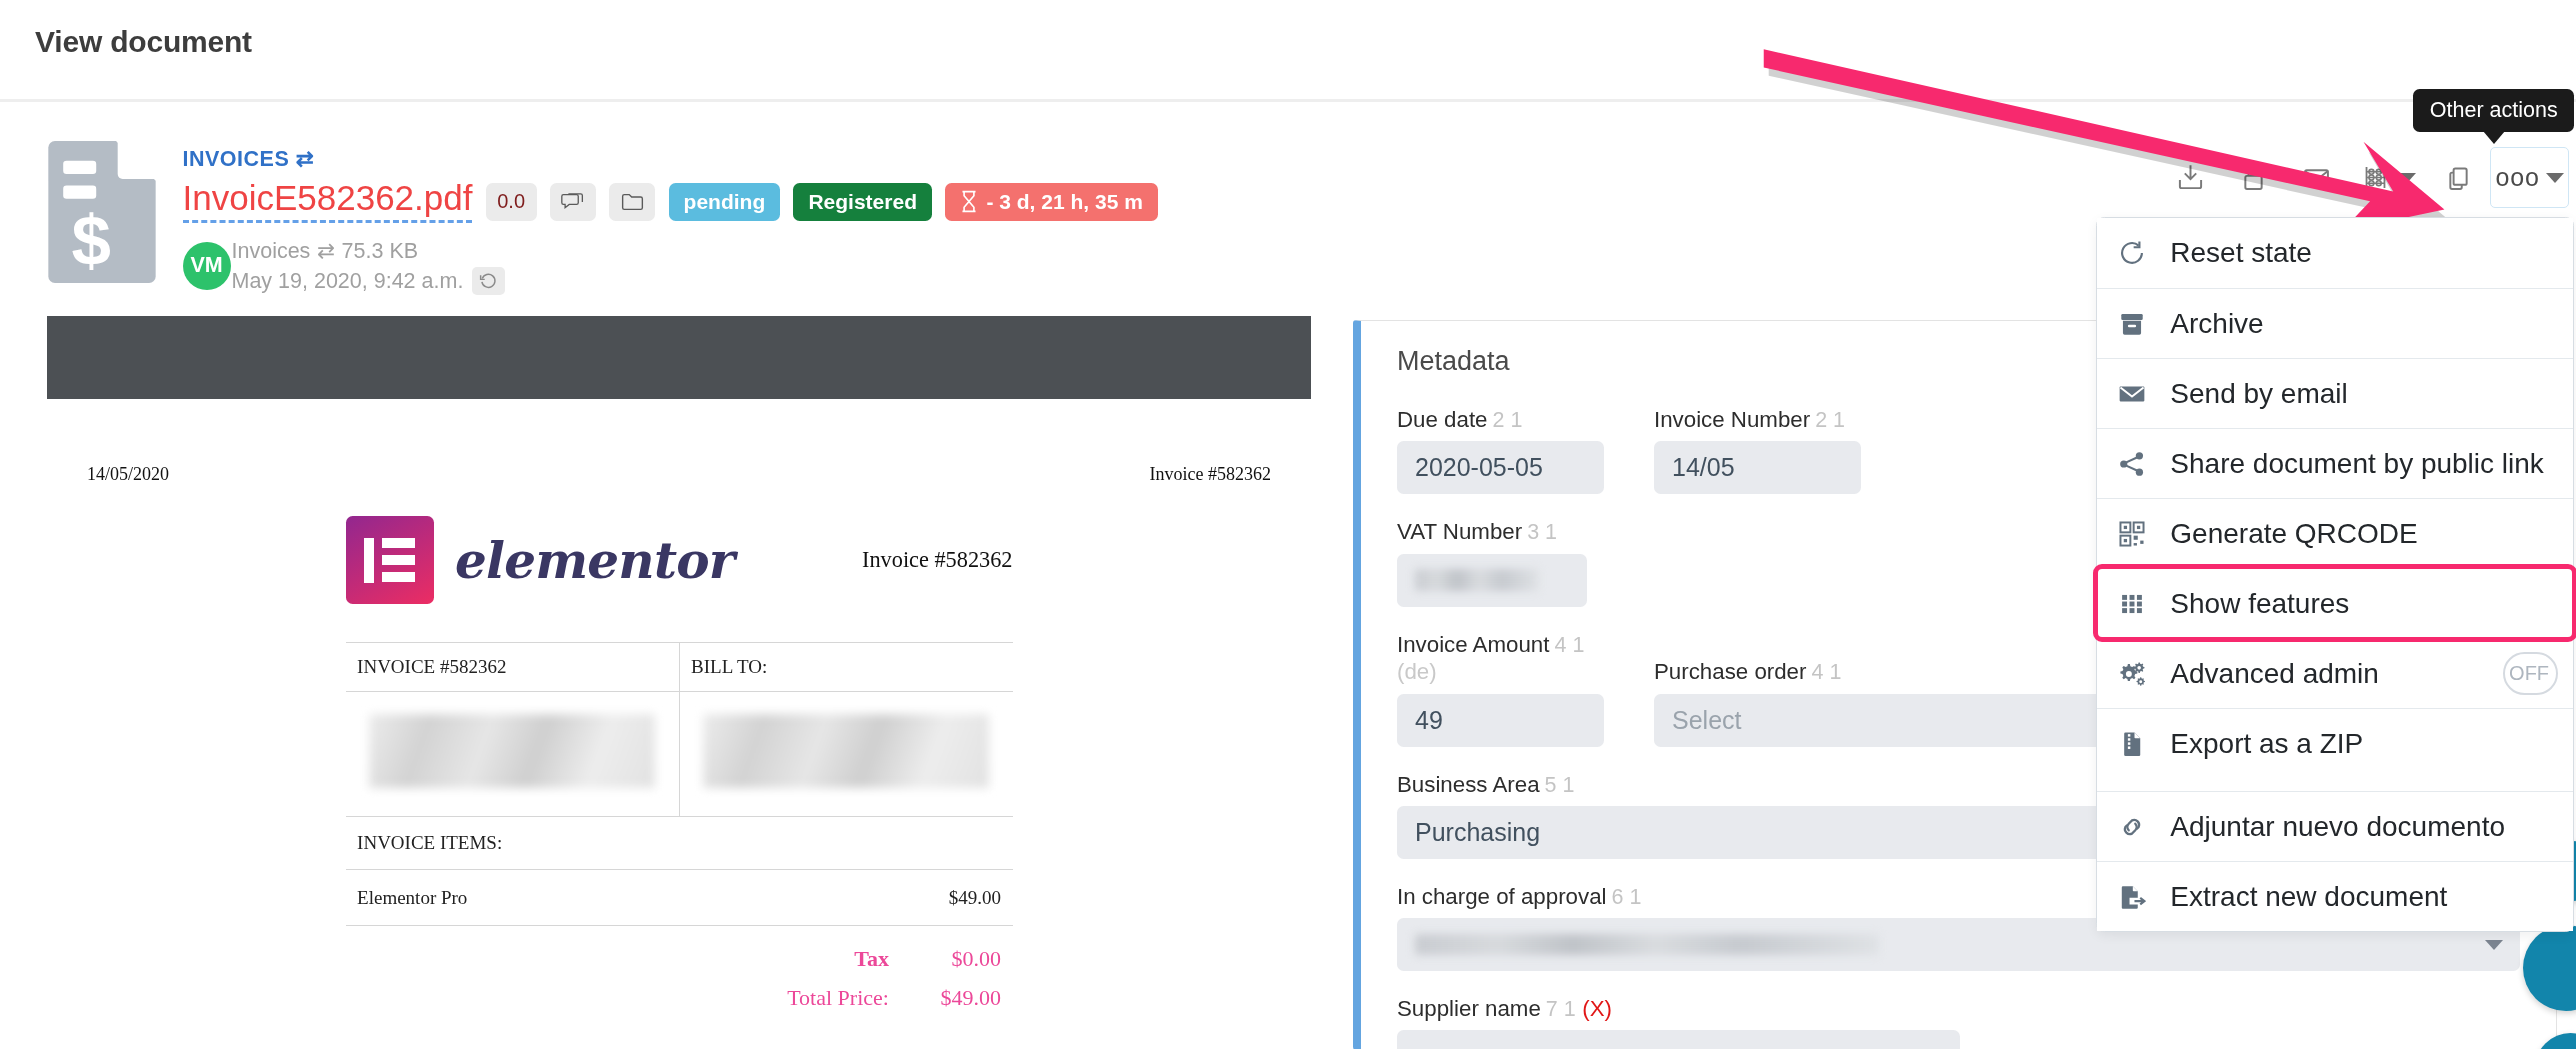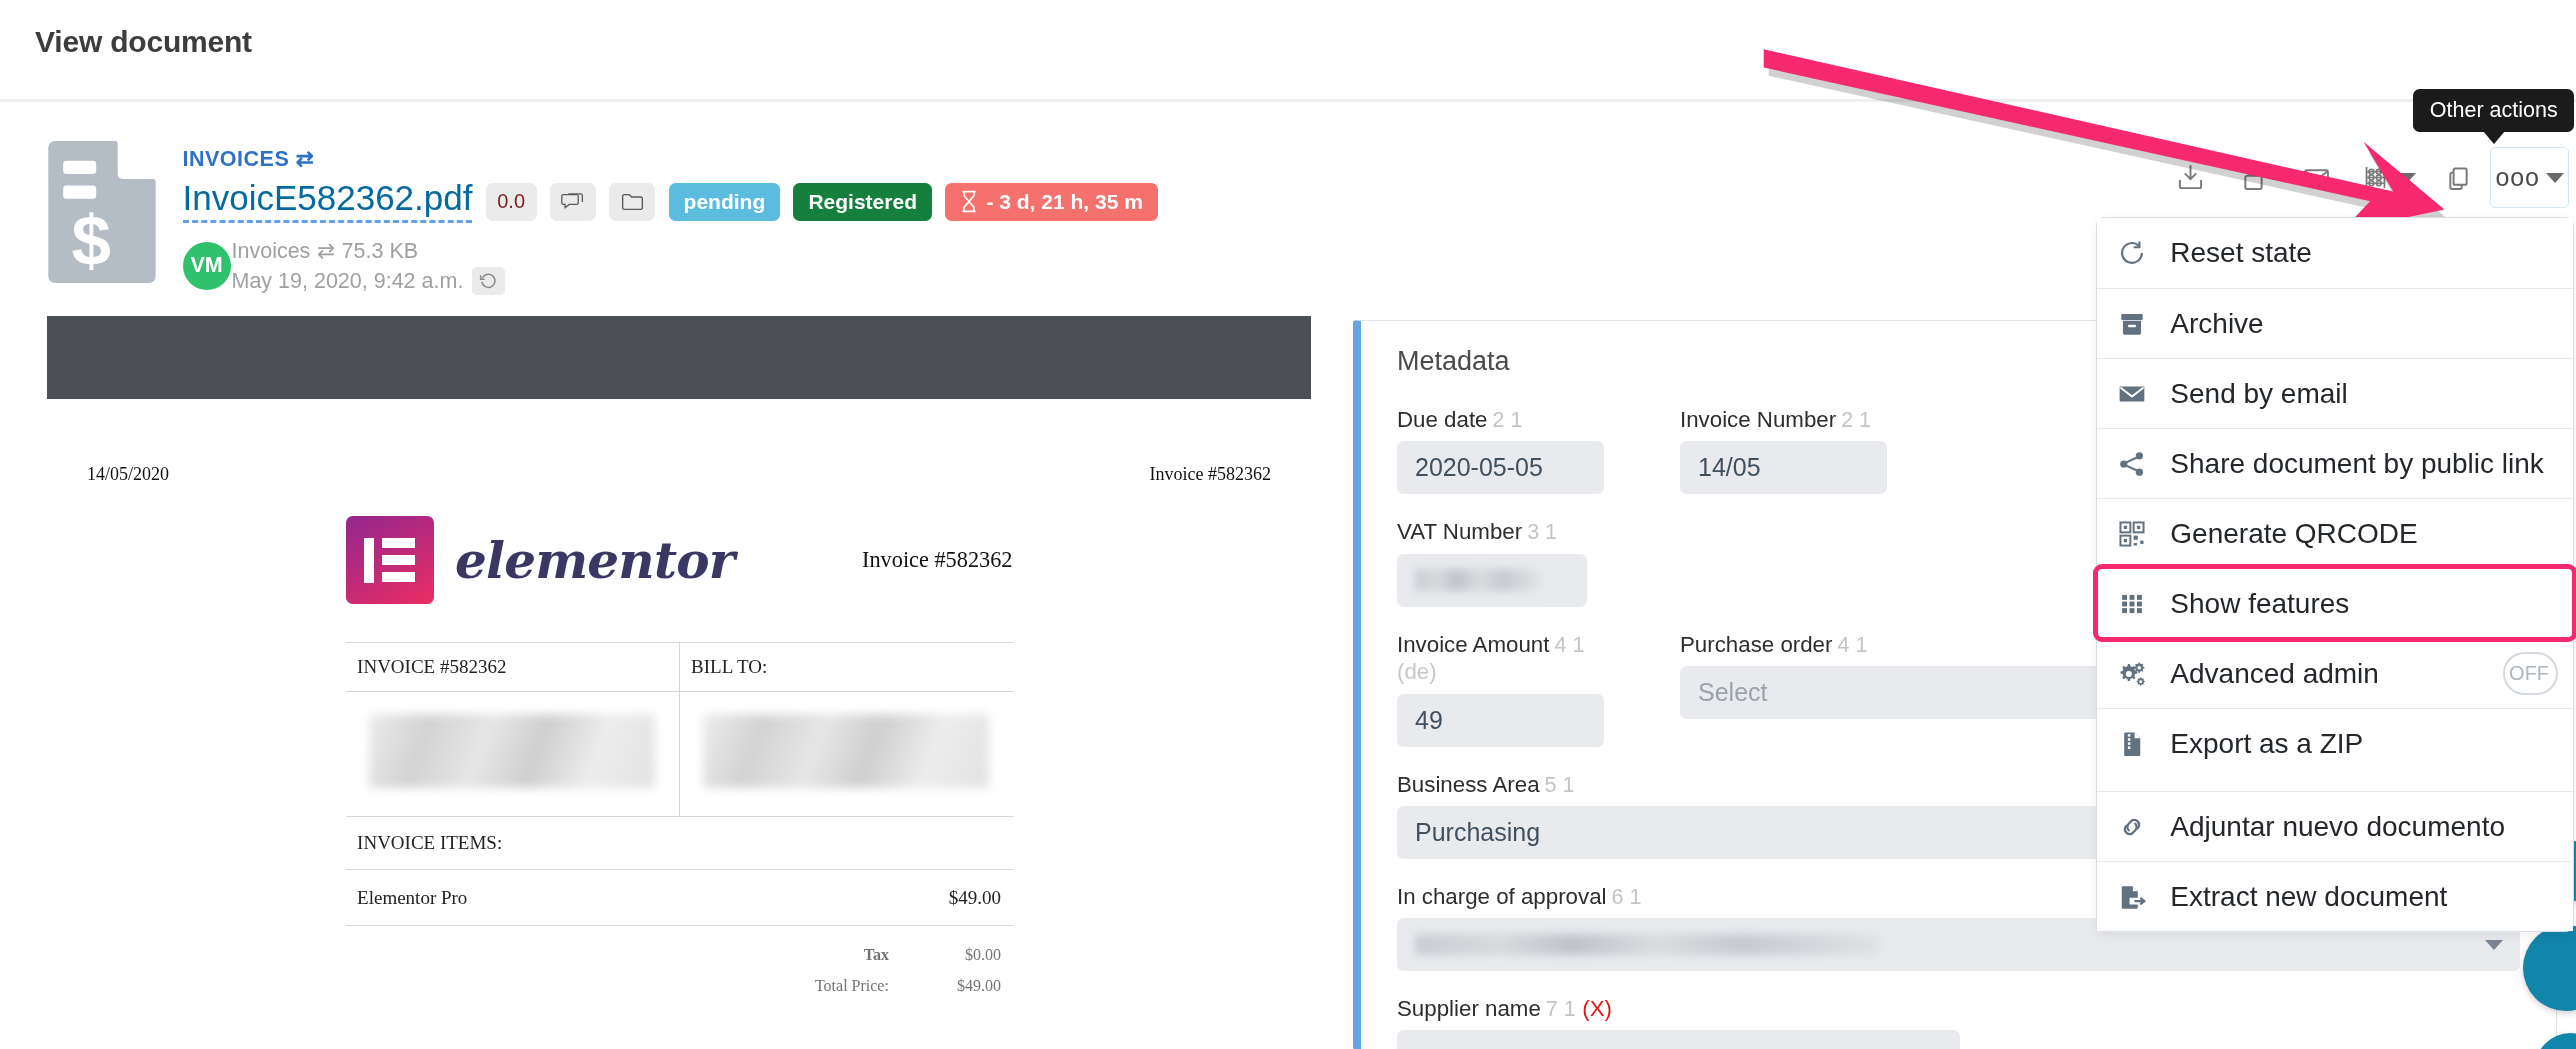--- a/index.html
+++ b/index.html
@@ -47,21 +47,21 @@
     letter-spacing: 0.5px;
     display: flex; align-items: center; gap: 6.6px;
   }
   .swap-glyph { font-size: 21.5px; color: #3071c7; }
   .filename-row {
     display: flex; align-items: center;
     margin-top: 8.3px; gap: 13.2px;
   }
   .filename {
     font-size: 35px;
-    color: #0369a1;
+    color: #ef4444;
     border-bottom: 3.3px dashed #64a0e8;
     padding-bottom: 3.3px;
     line-height: 1.05;
     white-space: nowrap;
   }
   .chip {
     height: 38px;
     min-width: 38px;
     border-radius: 6.6px;
     display: flex; align-items: center; justify-content: center;
@@ -236,21 +236,21 @@
     border-left: 9px solid transparent;
     border-right: 9px solid transparent;
     border-top: 10.8px solid #7b8490;
   }
   .blurred {
     background: linear-gradient(90deg,#c9ccd1 0%,#d7dadd 18%,#bfc3c8 34%,#d9dcdf 52%,#c6cacf 70%,#dfe2e5 100%);
     filter: blur(4.1px);
     height: 21.5px;
     border-radius: 2.5px;
   }
-  .row2 { display: flex; gap: 76px; }
+  .row2 { display: flex; gap: 50px; align-items: flex-end; }
   .mb-big { margin-bottom: 25px; }
 
   
   .toggle-off {
     position: absolute;
     right: -1.7px; top: 331px;
     width: 55px; height: 43px;
     border: 2.5px solid #d5dae0;
     border-radius: 21.5px;
     display: flex; align-items: center; justify-content: flex-end;
@@ -329,21 +329,21 @@
   .blur-block {
     height: 74px;
     margin: 8.3px 11.6px 15px 11.6px;
     background: linear-gradient(110deg,#ececec 0%,#d3d3d3 20%,#e6e6e6 40%,#cfcfcf 58%,#ededed 78%,#e2e2e2 100%);
     filter: blur(5px);
     border-radius: 1.7px;
   }
   .items-head { padding: 15px 11.6px; font-size: 19px; color: #222; border-top: 1.7px solid #d6d6d6; }
   .item-row { display: flex; justify-content: space-between; padding: 16.6px 11.6px; font-size: 19px; color: #222;
               border-top: 1.7px solid #d6d6d6; }
-  .totals { padding: 13.2px 11.6px 0 11.6px; font-size: 16px; color: #737373; border-top: 1.7px solid #d6d6d6; font-family: Liberation Serif, serif; }
+  .totals { padding: 13.2px 11.6px 0 11.6px; font-size: 22px; color: #ec4899; border-top: 1.7px solid #d6d6d6; font-family: Liberation Serif, serif; }
   .totals .trow { display: flex; justify-content: flex-end; gap: 23px; padding: 6.6px 0; }
   .totals .tlabel { font-weight: bold; }
   .totals .tlabel.plain { font-weight: normal; }
   .totals .tval { width: 89px; text-align: right; }
 </style>
 </head>
 <body>
 
 <div class="page-title">View document</div>
 <div class="top-divider"></div>

